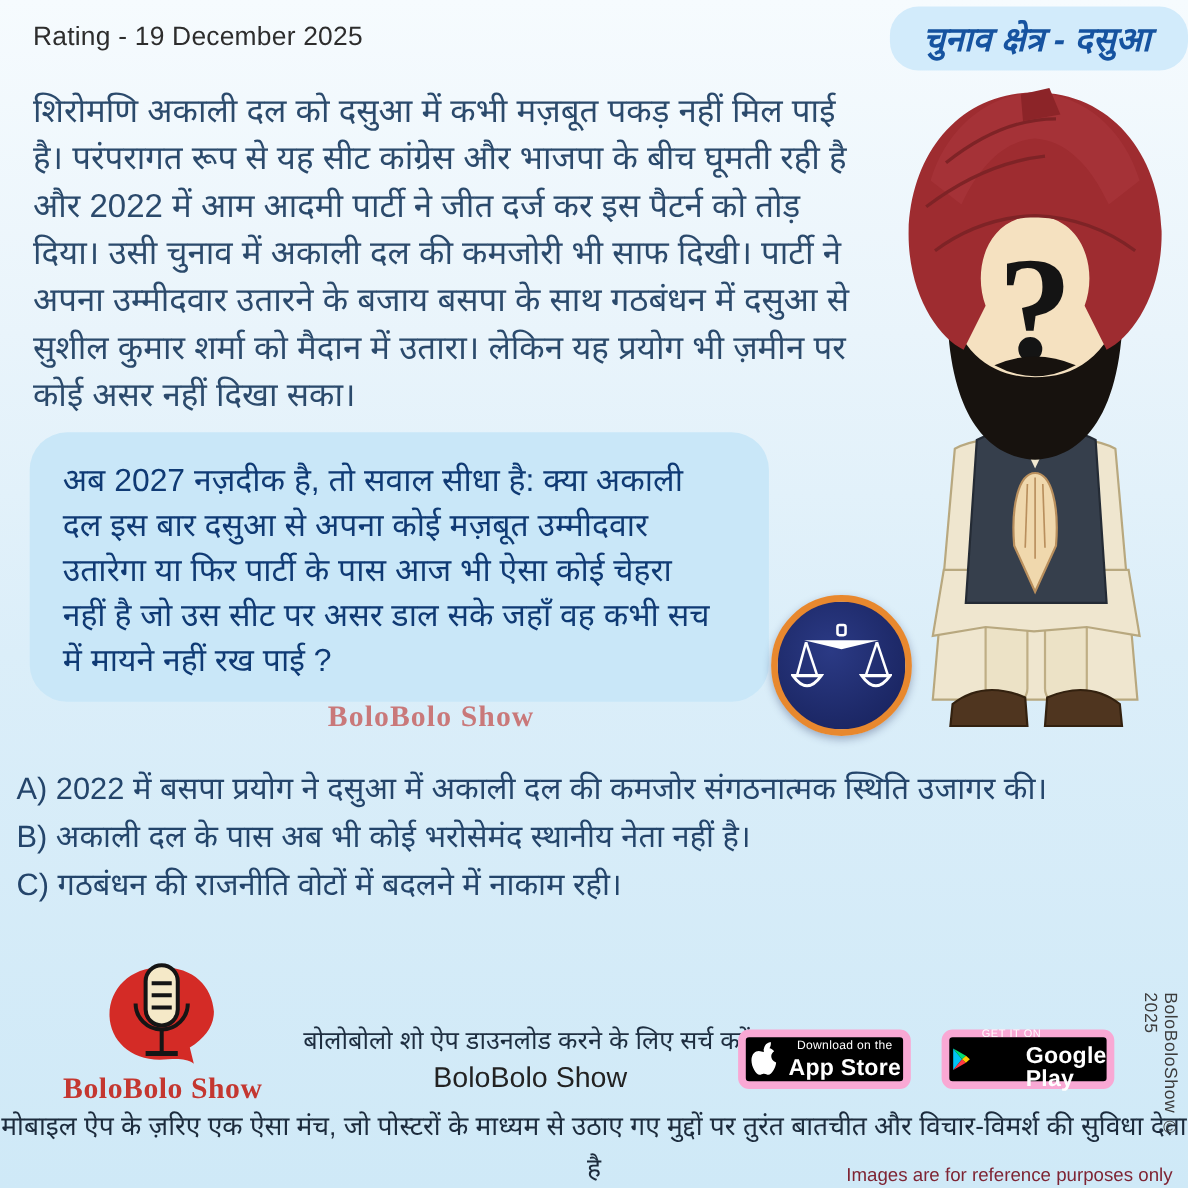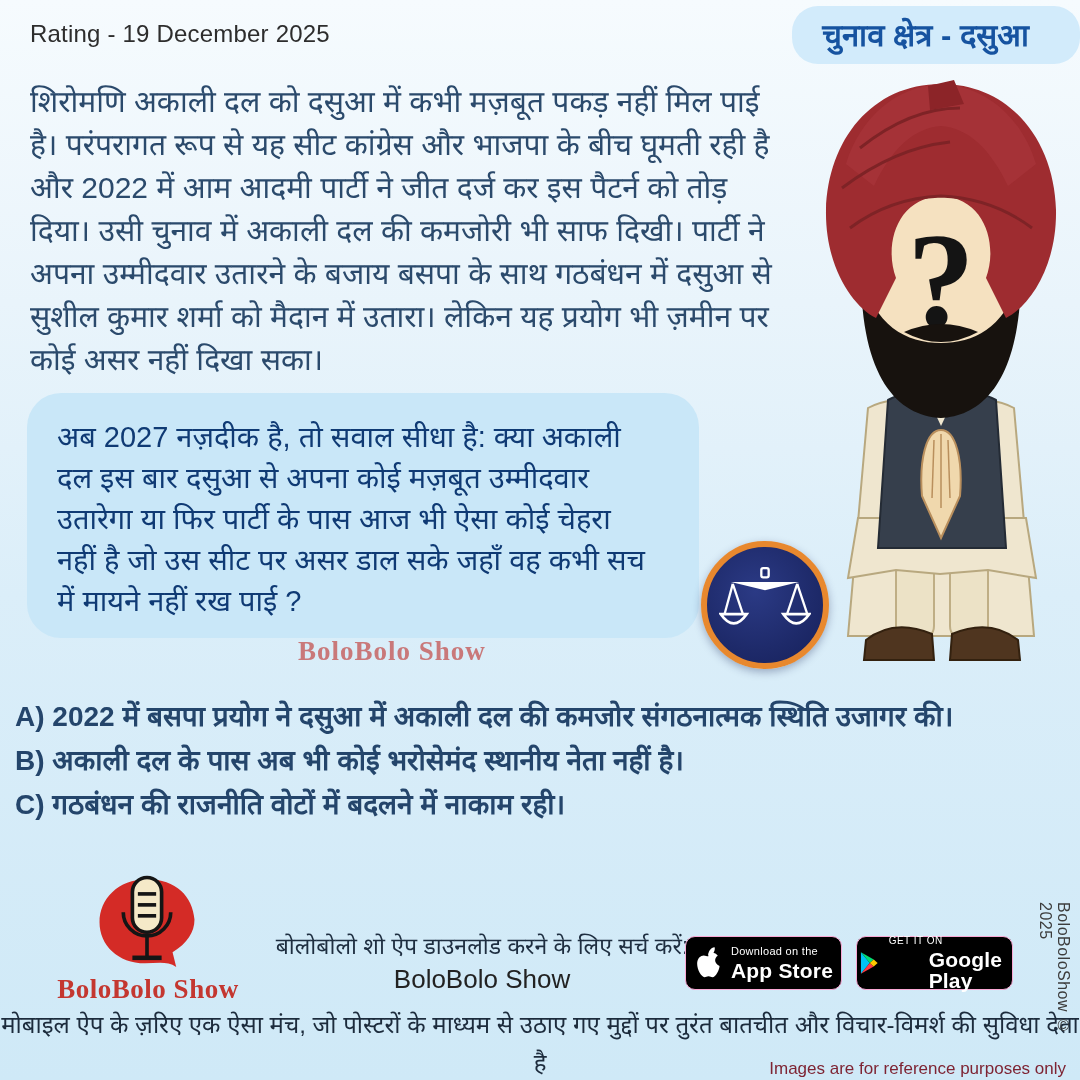--- a/index.html
+++ b/index.html
@@ -8,21 +8,21 @@
     font-family:"Liberation Sans","DejaVu Sans",sans-serif;
     background:linear-gradient(180deg,#f6fbfe 0%,#e9f4fb 28%,#dbeef9 55%,#cfe9f7 100%);
   }
   .abs{position:absolute;}
   .pre{white-space:pre-line;}
 
   .date-label{left:30px;top:20px;font-size:24px;color:#2d2d2d;letter-spacing:.2px;}
 
   .badge{
     right:0;top:6px;background:#d2ebfb;border-radius:26px;
-    padding:7px 51px 9px 30px;color:#1653a0;font-weight:bold;font-size:31px;
+    padding:7px 34px 9px 30px;color:#1653a0;font-weight:bold;font-size:31px;font-style:italic;
   }
 
   .article{
     left:30px;top:80px;width:800px;font-size:30px;line-height:43px;
     color:#2b4a6c;
   }
 
   .character{left:800px;top:78px;width:282px;height:590px;}
 
   .question-box{
@@ -38,39 +38,39 @@
 
   .scales-badge{
     left:701px;top:541px;width:128px;height:128px;border-radius:50%;
     background:radial-gradient(circle at 42% 38%,#2b3a85 0%,#1e2a6a 60%,#16205a 100%);
     border:6px solid #e8882e;box-sizing:border-box;
     box-shadow:0 3px 8px rgba(30,40,90,.35);
     display:flex;align-items:center;justify-content:center;
   }
 
   .options{left:15px;top:695px;width:1058px;font-size:28px;line-height:44px;color:#24456b;}
-  .option-row{height:44px;font-weight:bold;}
+  .option-row{height:44px;}
 
   .footer-logo{left:92px;top:872px;width:110px;height:105px;}
   .footer-logo-text{
     left:48px;top:974px;width:200px;text-align:center;
     font-family:"Liberation Serif","DejaVu Serif",serif;font-weight:bold;
     font-size:27px;color:#c43730;letter-spacing:.5px;
   }
 
   .search-block{left:252px;top:930px;width:460px;text-align:center;color:#1e2e40;}
   .search-line1{font-size:23px;line-height:32px;}
   .search-line2{font-size:26px;line-height:34px;color:#222;}
 
   .store-badge{
     top:936px;width:157px;height:54px;background:#000;border-radius:10px;
     display:flex;align-items:center;justify-content:center;gap:9px;
-    color:#fff;border:1px solid #f9a8d4;box-sizing:border-box;cursor:pointer;
-  }
-  .appstore{left:685px;}
+    color:#fff;border:7px solid #f9a8d4;box-sizing:border-box;cursor:pointer;
+  }
+  .appstore{left:671px;text-align:center;}
   .googleplay{left:856px;}
   .store-text{display:flex;flex-direction:column;line-height:1;}
   .store-small{font-size:11px;margin-bottom:3px;letter-spacing:.3px;}
   .store-big{font-size:21px;font-weight:bold;letter-spacing:.2px;}
   .gp-small{font-size:10px;letter-spacing:.5px;}
   .gp-big{font-size:21px;font-weight:bold;margin-left:40px;}
 
   .footer-desc{left:0;top:1006px;width:1080px;text-align:center;color:#1c2b3c;
     font-size:24px;line-height:38px;}
 

